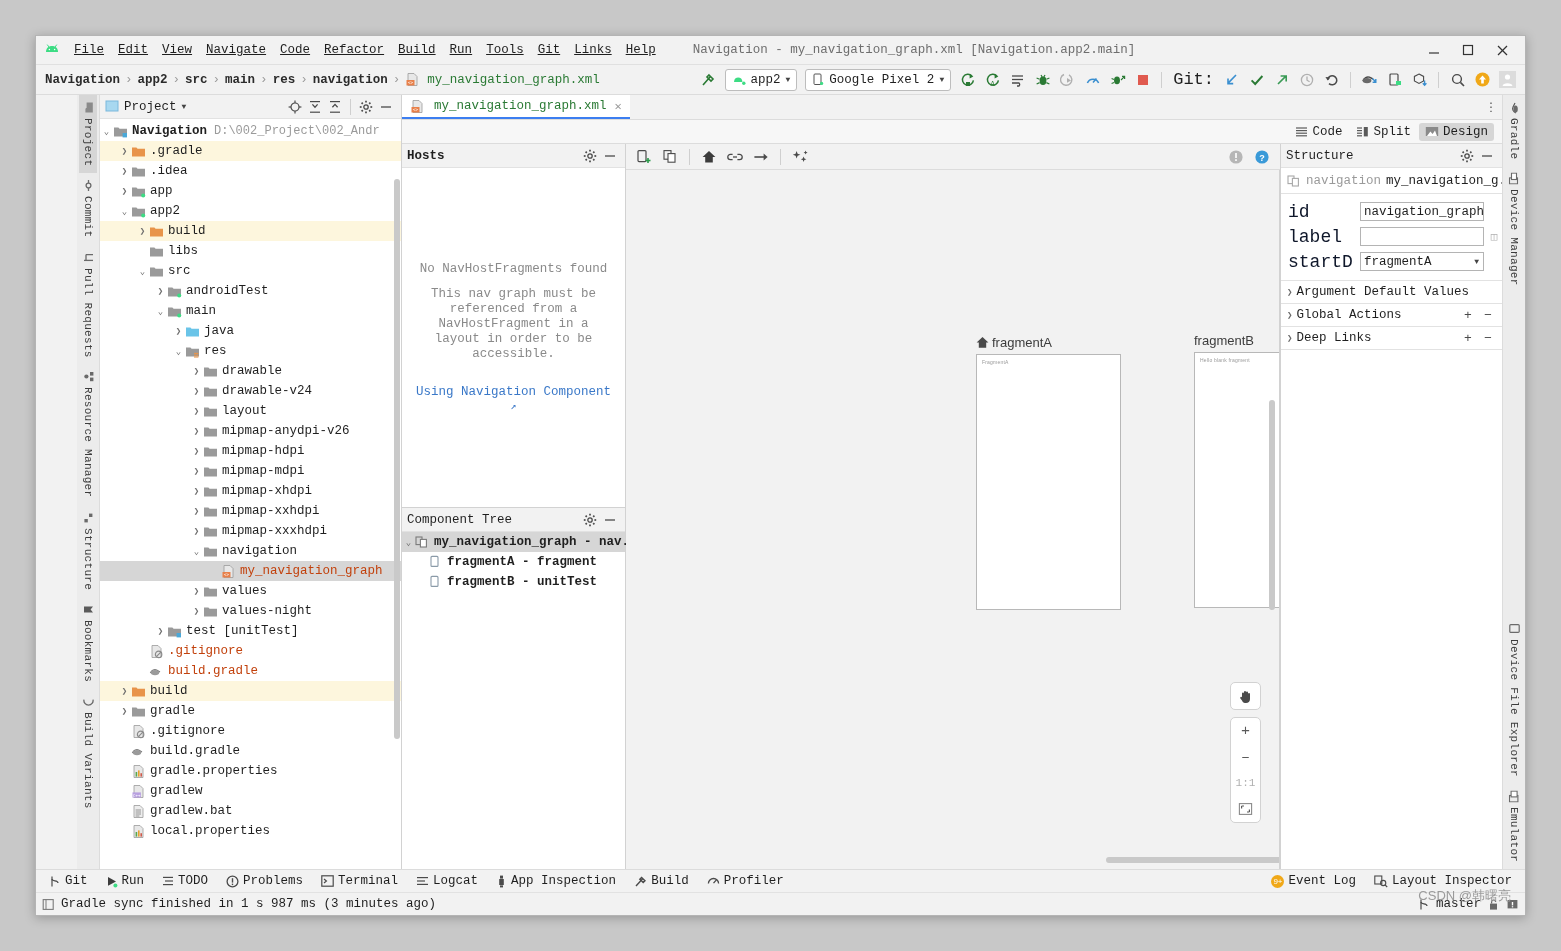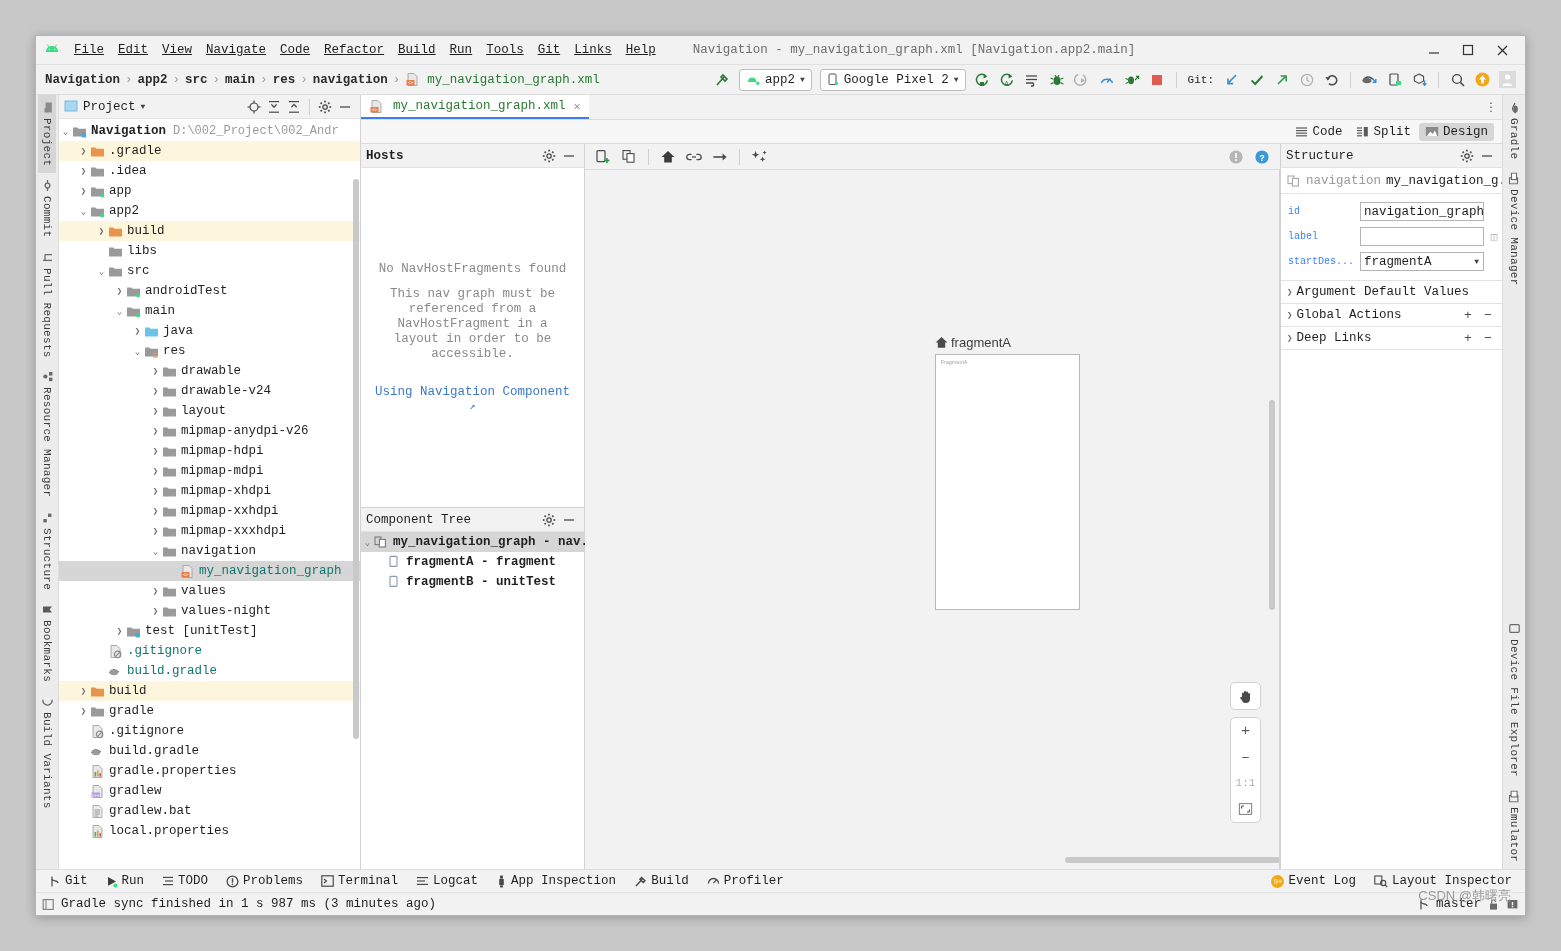--- a/index.html
+++ b/index.html
@@ -49,23 +49,23 @@
   .crumb.file { font-weight:normal; color:#2a7a34; }
   .tb-sp { flex:1; }
   .tb-group { display:flex; align-items:center; gap:2px; }
   .combo {
     height:22px; border:1px solid #bdbdbd; border-radius:3px; background:#fff;
     display:flex; align-items:center; padding:0 6px; gap:5px; font-size:12.5px;
     color:#1f1f1f; margin:0 3px;
   }
   .tb-icon { width:23px; height:23px; display:flex; align-items:center; justify-content:center; }
   .tb-divider { width:1px; height:16px; background:#cfcfcf; margin:0 5px; }
-  .gitlabel { font-size:11px; color:#1f1f1f; padding:0 4px; }
+  .gitlabel { font-size:17px; color:#1f1f1f; padding:0 4px; }
   
-  .body { flex:1; display:flex; min-height:0; }
+  .body { flex:1; display:flex; min-height:0;padding-left:41px; }
   .stripe {
     width:23px; background:#ececec; display:flex; flex-direction:column;
     align-items:center; border-right:1px solid #dcdcdc;
   }
   .stripe.right { border-right:none; border-left:1px solid #dcdcdc; }
   .vtab {
     writing-mode:vertical-rl; font-size:11px; color:#3c3c3c;
     padding:7px 3px; display:flex; align-items:center; gap:5px;
     white-space:nowrap; letter-spacing:.3px;
   }
@@ -87,21 +87,21 @@
   .tree { flex:1; overflow:hidden; padding-top:2px; position:relative; background:#fff; }
   .row {
     height:20px; display:flex; align-items:center; white-space:nowrap;
     font-size:12.5px; color:#1f1f1f; padding-right:4px;
   }
   .row.hl-yellow { background:#fdf6dd; }
   .row.hl-sel { background:#d6d6d6; }
   .arrow { width:13px; text-align:center; color:#6e6e6e; font-size:9px; flex:0 0 13px; }
   .fico { width:15px; height:15px; margin-right:4px; flex:0 0 15px; position:relative; }
   .rlabel { overflow:hidden; }
-  .green { color:#0f766e;text-align:center; }
+  .green { color:#c2410c;text-align:center; }
   .path { color:#9a9a9a; margin-left:7px; font-size:12px; }
   .tree-scroll {
     position:absolute; right:1px; top:60px; width:6px; height:560px;
     background:#c9c9c9; border-radius:3px;
   }
   
   .editor { flex:1; display:flex; flex-direction:column; min-width:0; background:#fff; }
   .tabbar {
     height:25px; flex:0 0 25px; display:flex; align-items:stretch;
     background:#f2f2f2; border-bottom:1px solid #dcdcdc;
@@ -189,21 +189,21 @@
     width:222px; background:#fff; display:flex; flex-direction:column;
     border-left:1px solid #d2d2d2; min-height:0;
   }
   .attr-head-row {
     height:26px; display:flex; align-items:center; gap:5px; padding:0 6px;
     border-bottom:1px solid #e2e2e2; font-size:12.5px; white-space:nowrap; overflow:hidden;
   }
   .attr-gray { color:#9a9a9a; }
   .attr-rows { padding:5px 0 6px 0; border-bottom:1px solid #e2e2e2; }
   .attr-row { height:25px; display:flex; align-items:center; padding:0 4px 0 7px; gap:6px; }
-  .attr-key { width:66px; font-size:10px; color:#3b82f6; white-space:nowrap; overflow:hidden; }
+  .attr-key { width:66px; font-size:18px; color:#0f172a; white-space:nowrap; overflow:hidden; }
   .attr-input {
     flex:1; height:19px; border:1px solid #b4b4b4; background:#fff;
     font-size:12.5px; display:flex; align-items:center; padding:0 3px; overflow:hidden;
     font-family:"Liberation Mono", monospace;
   }
   .attr-input.combo-in { justify-content:space-between; padding-right:4px; }
   .attr-tail { width:8px; color:#b0b0b0; font-size:11px; text-align:center; }
   .sect {
     height:23px; display:flex; align-items:center; gap:4px; padding:0 6px;
     border-bottom:1px solid #e2e2e2; font-size:12.5px;
@@ -1204,20 +1204,28 @@
                   <svg width="13" height="13" viewBox="0 0 13 13">
                       <path d="M6.5 1 L12.4 6.4 H10.2 V11.8 H2.8 V6.4 H0.6 Z" fill="#4a4a4a"></path>
                     </svg>
                 </span>
                 <span>fragmentA</span>
               </div>
               <div class="dest-box" id="box-0" style="width: 145px; height: 256px;">
                 <div class="dest-prev">FragmentA</div>
               </div>
             </div>
+            <div class="dest" id="dest-1" style="left: 568px; top: 163px;">
+              <div class="dest-label">
+                <span>fragmentB</span>
+              </div>
+              <div class="dest-box" id="box-1" style="width: 145px; height: 256px;">
+                <div class="dest-prev">Hello blank fragment</div>
+              </div>
+            </div>
 
             <div class="zoombar">
               <div class="zb-group">
                 <div class="zb-btn">
                   <svg width="15" height="15" viewBox="0 0 15 15">
                       <path d="M4 9.6 V4.4 a1 1 0 0 1 2 0 V7 V3 a1 1 0 0 1 2 0 V7 V3.6 a1 1 0 0 1 2 0 V7.4 V5 a1 1 0 0 1 2 0 V10 c0 2.4 -1.6 4 -4 4 h-1 c-1.6 0 -2.4 -1 -3 -2.4 L2.4 9.4 a1 1 0 0 1 1.6 -1.2 Z" fill="#4a4a4a"></path>
                     </svg>
                 </div>
               </div>
               <div class="zb-group">

